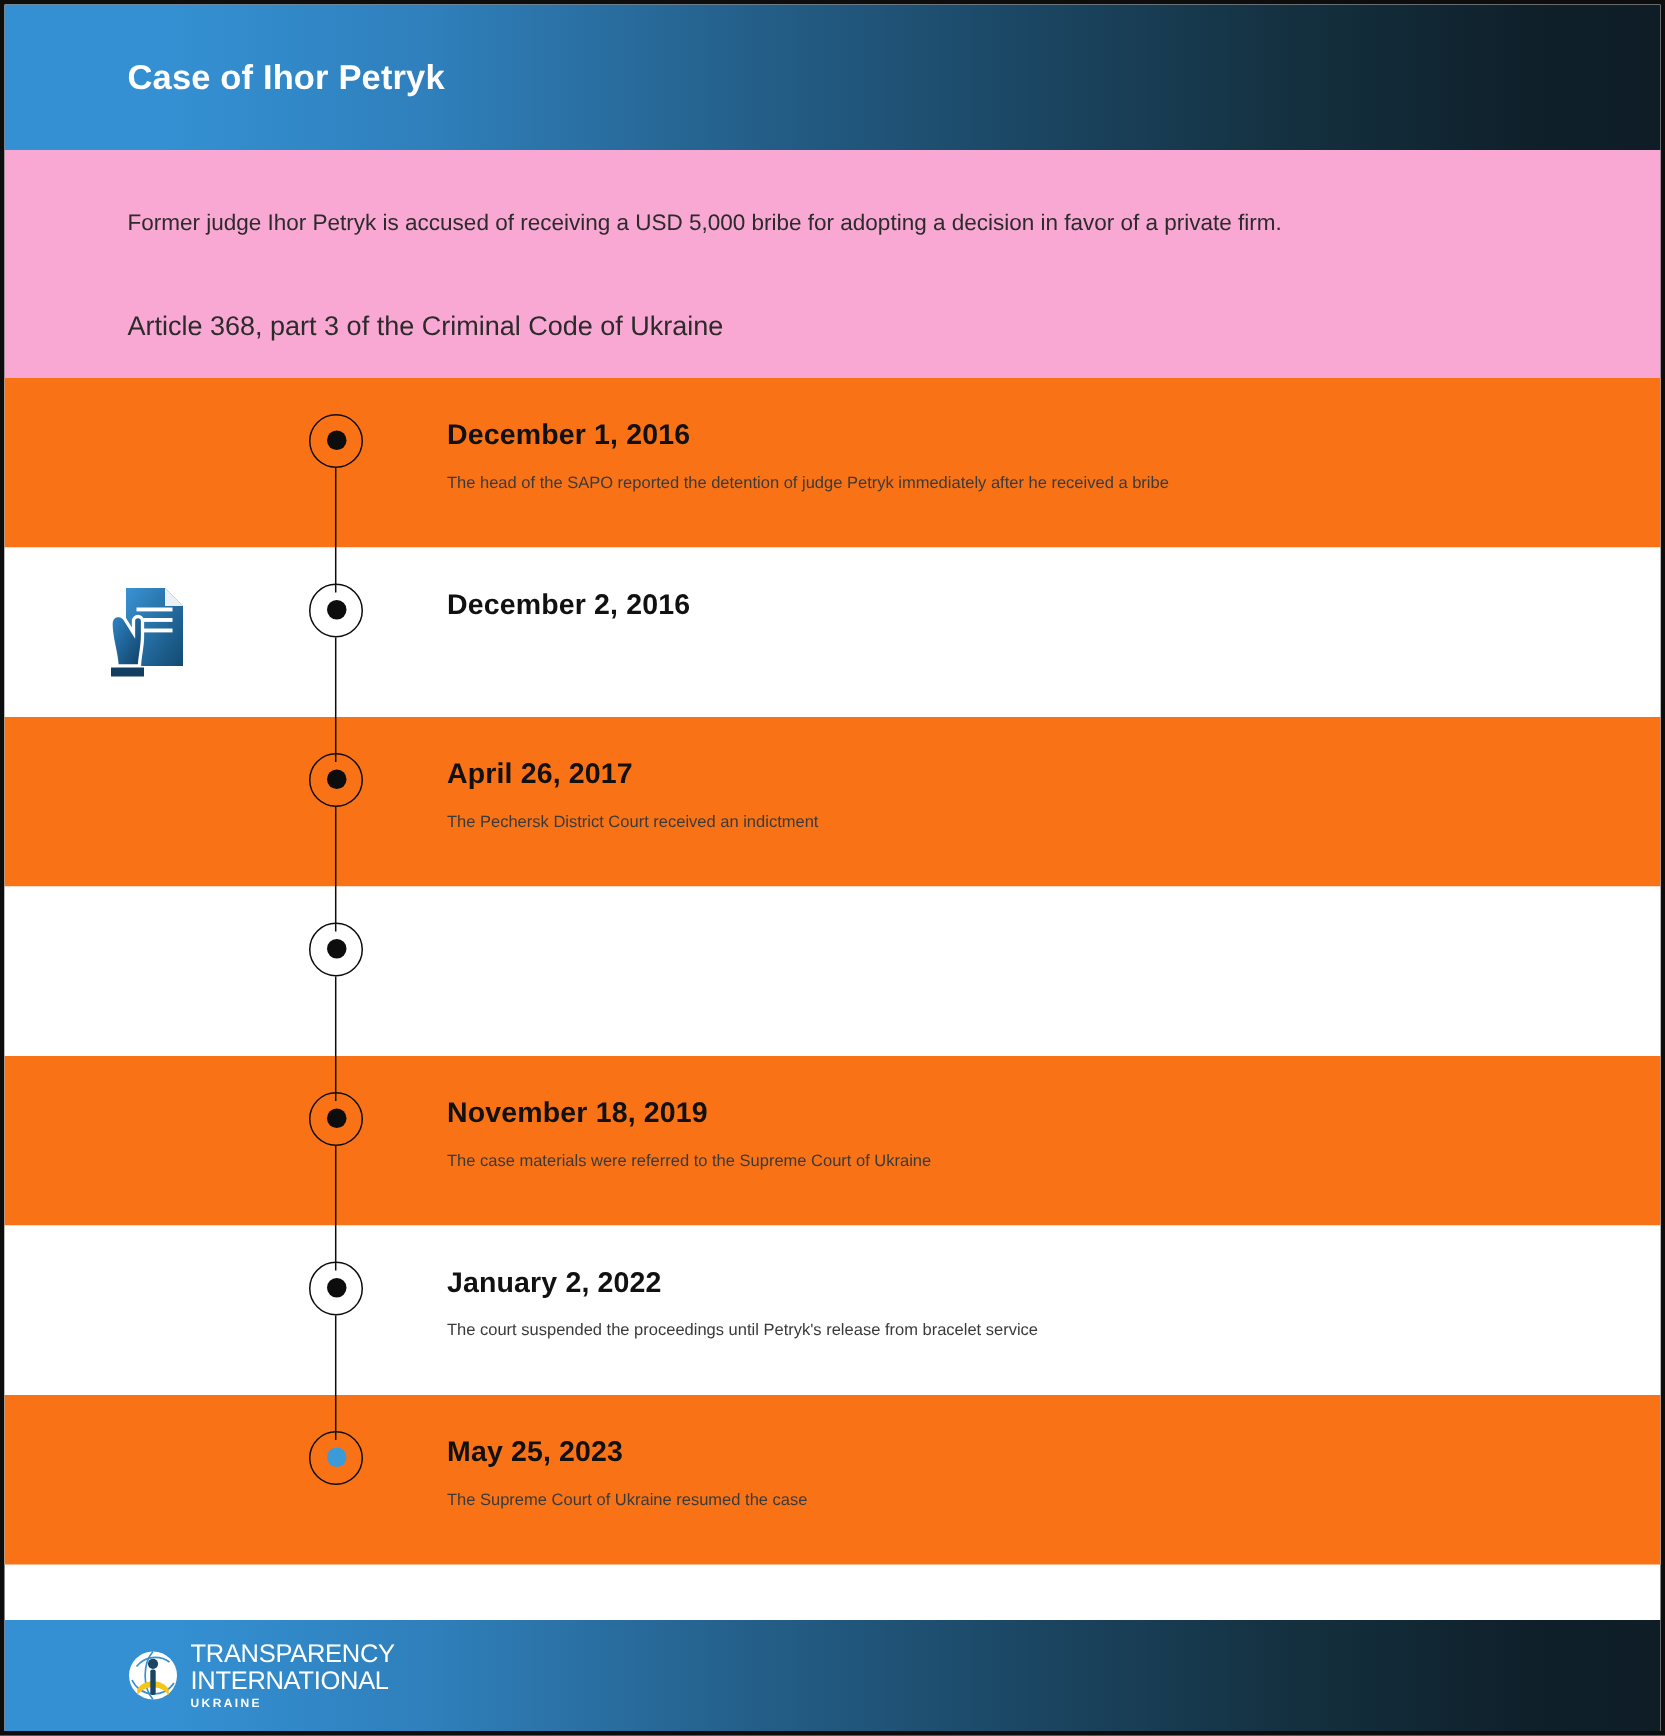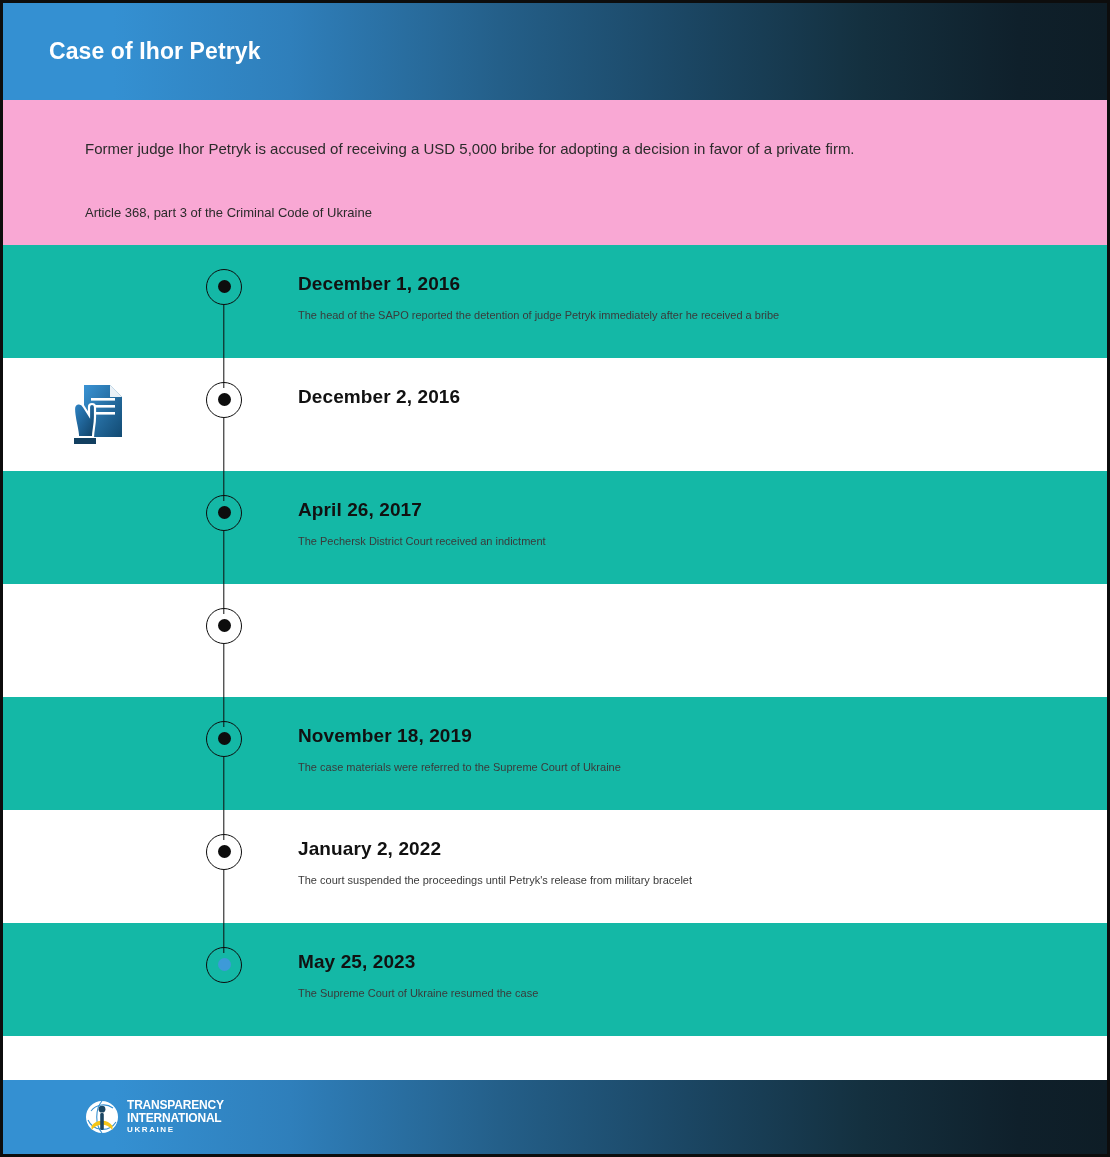--- a/index.html
+++ b/index.html
@@ -21,58 +21,58 @@
   }
 
   
   .header {
     height: 97px;
     background: linear-gradient(to right,
         #3490d2 0%, #3490d2 10%, #2f7fbb 26%,
         #245f89 45%, #1b4663 62%, #14303f 78%, #0f202b 92%, #0e1d26 100%);
     display: flex;
     align-items: center;
-    padding-left: 46px;
+    padding-left: 82px;
   }
   .header-title {
     color: #ffffff;
     font-size: 23px;
     font-weight: bold;
     letter-spacing: 0.1px;
   }
 
   
   .intro {
     padding: 38px 82px 22px 82px;
     background: #f9a8d4;
   }
   .intro-lead {
     font-size: 15px;
     color: #2b2b2b;
     line-height: 1.45;
   }
   .intro-article {
     margin-top: 44px;
-    font-size: 13px;
+    font-size: 18px;
     color: #2b2b2b;
     line-height: 1.45;
   }
 
   
   .timeline {
     position: relative;
     background: #ffffff;
   }
   .timeline-row {
     position: relative;
     display: flex;
     align-items: flex-start;
     min-height: 113px;
   }
-  .timeline-row.shaded { background: #14b8a6; }
+  .timeline-row.shaded { background: #f97316; }
   .timeline-row.plain  { background: #ffffff; }
 
   
   .icon-col {
     width: 190px;
     flex: 0 0 190px;
     position: relative;
     display: flex;
     justify-content: center;
     align-items: center;
@@ -161,22 +161,22 @@
     padding-left: 82px;
   }
   .logo { display: flex; align-items: center; }
   .logo-mark { width: 34px; height: 34px; flex: 0 0 34px; }
   .logo-text {
     margin-left: 8px;
     color: #ffffff;
     line-height: 1.06;
   }
   .logo-l1, .logo-l2 {
-    font-size: 12px;
-    font-weight: bold;
+    font-size: 17px;
+    font-weight: normal;
     letter-spacing: -0.2px;
   }
   .logo-l3 {
     font-size: 8px;
     font-weight: bold;
     letter-spacing: 1.6px;
     margin-top: 2px;
   }
 </style>
 </head>
@@ -278,21 +278,21 @@
       <div class="timeline-row plain">
         <div class="icon-col"></div>
         <div class="marker-col">
           <div class="connector"></div>
           <div class="marker">
             <div class="dot"></div>
           </div>
         </div>
         <div class="content-col">
           <div class="ev-date">January 2, 2022</div>
-          <div class="ev-desc">The court suspended the proceedings until Petryk's release from military bracelet</div>
+          <div class="ev-desc">The court suspended the proceedings until Petryk's release from bracelet service</div>
         </div>
       </div>
       <div class="timeline-row shaded">
         <div class="icon-col"></div>
         <div class="marker-col">
           <div class="marker current">
             <div class="dot"></div>
           </div>
         </div>
         <div class="content-col">

